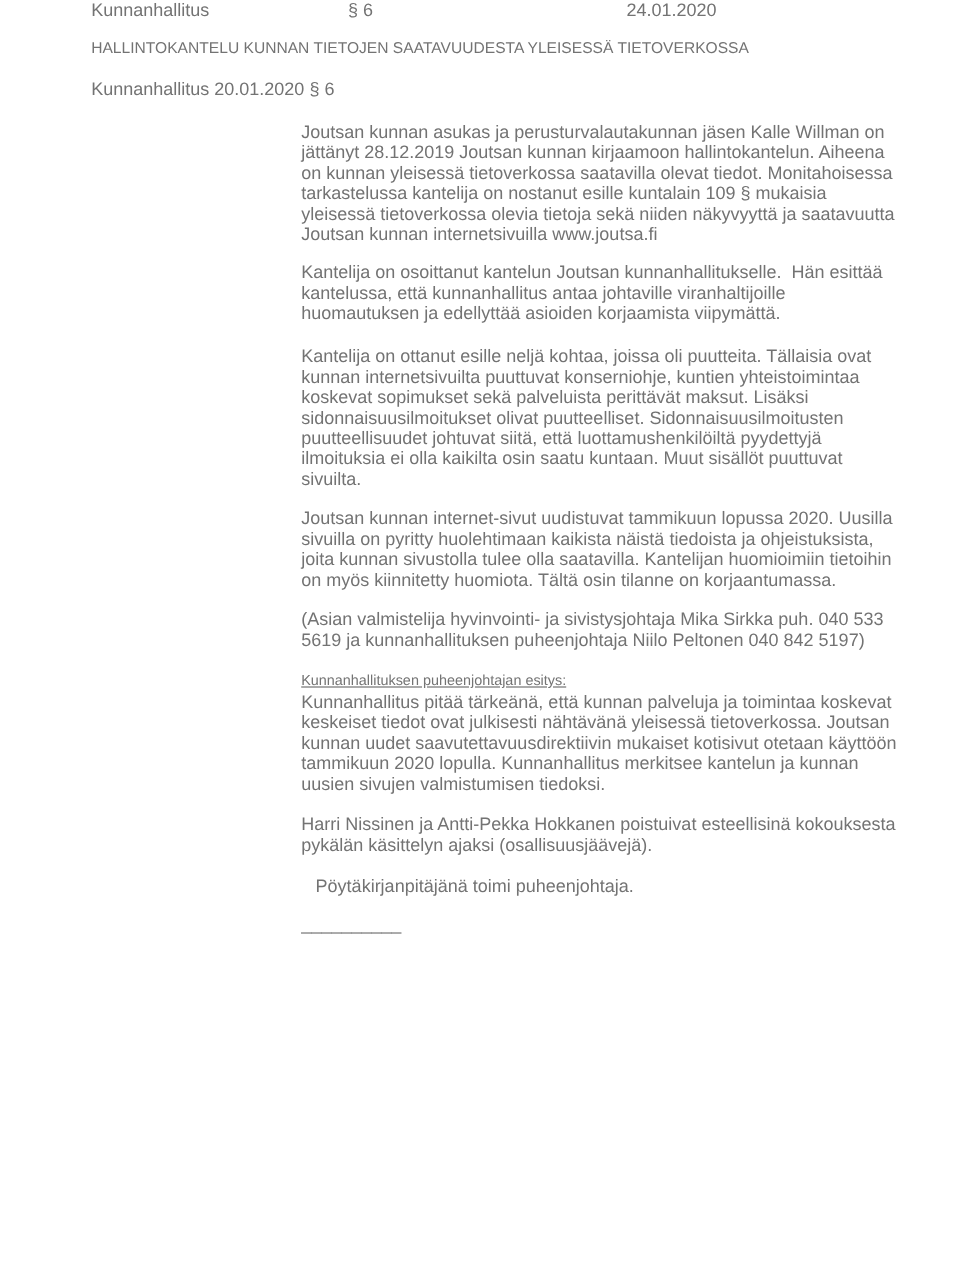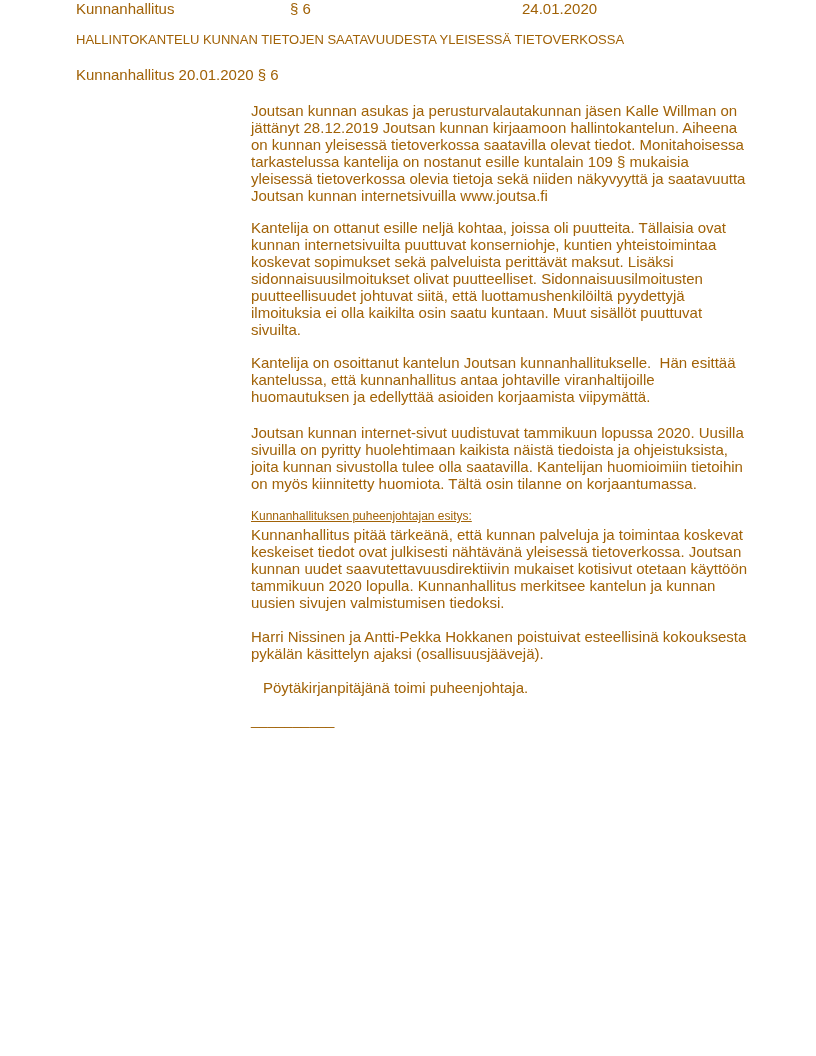--- a/index.html
+++ b/index.html
@@ -8,21 +8,21 @@
     background: #ffffff;
   }
   .page {
     position: relative;
     width: 816px;
     height: 1056px;
     background: #ffffff;
     font-family: "Liberation Sans", "DejaVu Sans", sans-serif;
     font-size: 15px;
     line-height: 17px;
-    color: #a16207;
+    color: #737373;
     overflow: hidden;
   }
   .hdr-item { position: absolute; top: 0; white-space: nowrap; }
   .hdr-left  { left: 76px; }
   .hdr-mid   { left: 290px; }
   .hdr-right { left: 522px; }
   .doc-title {
     position: absolute;
     top: 31px;
     left: 76px;
@@ -89,37 +89,39 @@
 
   <div class="body-col">
 
     <p class="para p1">Joutsan kunnan asukas ja perusturvalautakunnan jäsen Kalle Willman on
 jättänyt 28.12.2019 Joutsan kunnan kirjaamoon hallintokantelun. Aiheena
 on kunnan yleisessä tietoverkossa saatavilla olevat tiedot. Monitahoisessa
 tarkastelussa kantelija on nostanut esille kuntalain 109 § mukaisia
 yleisessä tietoverkossa olevia tietoja sekä niiden näkyvyyttä ja saatavuutta
 Joutsan kunnan internetsivuilla www.joutsa.fi</p>
 
+    <p class="para p3">Kantelija on osoittanut kantelun Joutsan kunnanhallitukselle.  Hän esittää
+kantelussa, että kunnanhallitus antaa johtaville viranhaltijoille
+huomautuksen ja edellyttää asioiden korjaamista viipymättä.</p>
+
     <p class="para p2">Kantelija on ottanut esille neljä kohtaa, joissa oli puutteita. Tällaisia ovat
 kunnan internetsivuilta puuttuvat konserniohje, kuntien yhteistoimintaa
 koskevat sopimukset sekä palveluista perittävät maksut. Lisäksi
 sidonnaisuusilmoitukset olivat puutteelliset. Sidonnaisuusilmoitusten
 puutteellisuudet johtuvat siitä, että luottamushenkilöiltä pyydettyjä
 ilmoituksia ei olla kaikilta osin saatu kuntaan. Muut sisällöt puuttuvat
 sivuilta.</p>
 
-    <p class="para p3">Kantelija on osoittanut kantelun Joutsan kunnanhallitukselle.  Hän esittää
-kantelussa, että kunnanhallitus antaa johtaville viranhaltijoille
-huomautuksen ja edellyttää asioiden korjaamista viipymättä.</p>
-
     <p class="para p4">Joutsan kunnan internet-sivut uudistuvat tammikuun lopussa 2020. Uusilla
 sivuilla on pyritty huolehtimaan kaikista näistä tiedoista ja ohjeistuksista,
 joita kunnan sivustolla tulee olla saatavilla. Kantelijan huomioimiin tietoihin
 on myös kiinnitetty huomiota. Tältä osin tilanne on korjaantumassa.</p>
 
+    <p class="para p5">(Asian valmistelija hyvinvointi- ja sivistysjohtaja Mika Sirkka puh. 040 533
+5619 ja kunnanhallituksen puheenjohtaja Niilo Peltonen 040 842 5197)</p>
 
     <h3 class="subhead h1">Kunnanhallituksen puheenjohtajan esitys:</h3>
 
     <p class="para p6">Kunnanhallitus pitää tärkeänä, että kunnan palveluja ja toimintaa koskevat
 keskeiset tiedot ovat julkisesti nähtävänä yleisessä tietoverkossa. Joutsan
 kunnan uudet saavutettavuusdirektiivin mukaiset kotisivut otetaan käyttöön
 tammikuun 2020 lopulla. Kunnanhallitus merkitsee kantelun ja kunnan
 uusien sivujen valmistumisen tiedoksi.</p>
 
 

